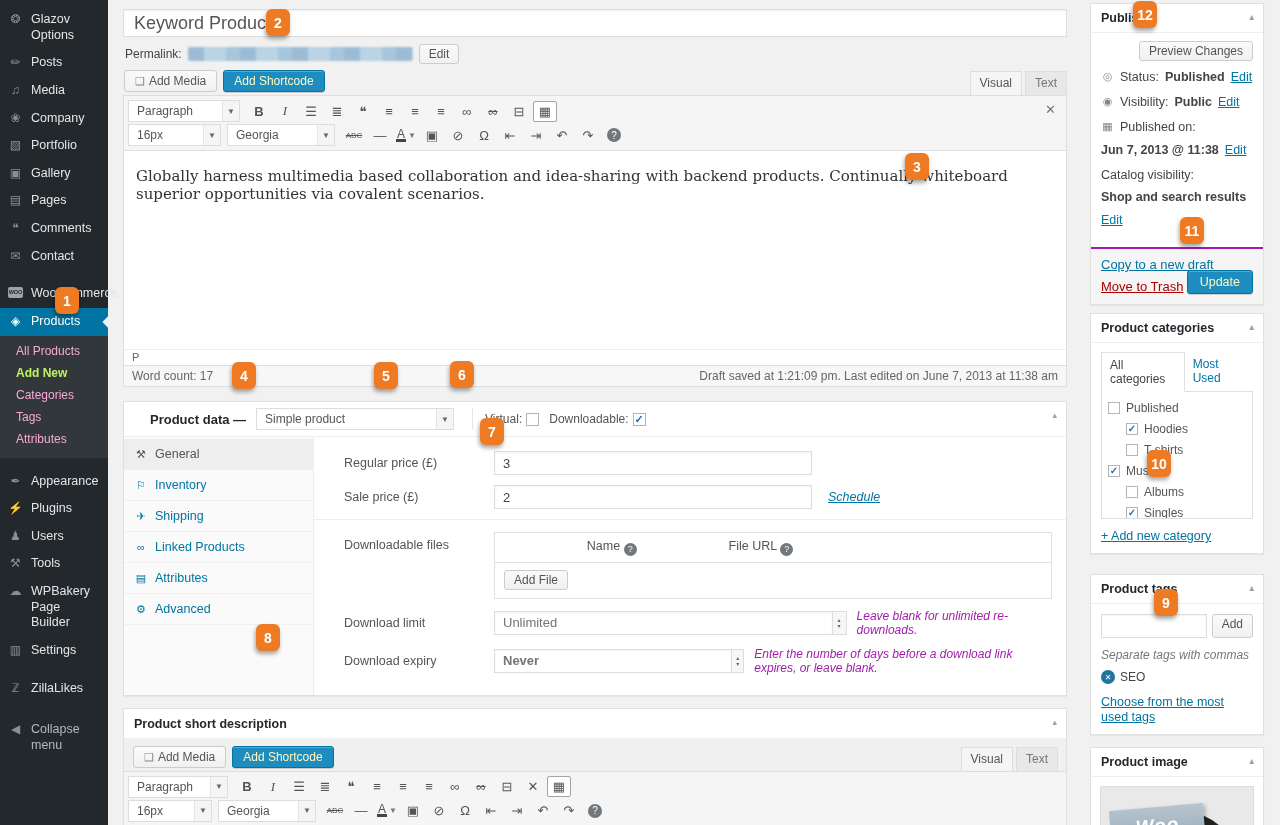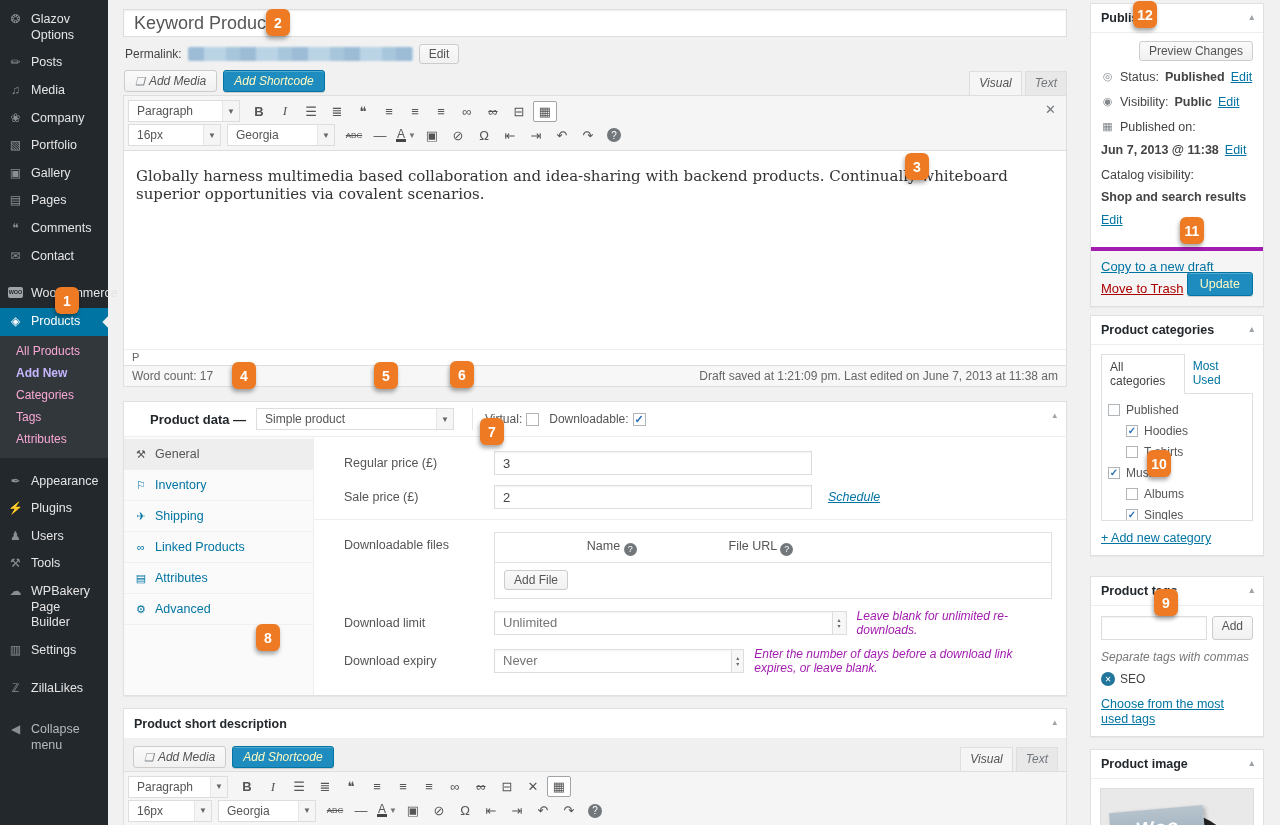--- a/index.html
+++ b/index.html
@@ -10,36 +10,36 @@
   
   #adminmenu { position:absolute; left:0; top:0; width:108px; height:825px; background:#23282d; color:#eee; padding-top:6px; }
   .menu-item { display:flex; align-items:flex-start; gap:8px; padding:6px 8px; font-size:12.5px; color:#e5e5e5; cursor:pointer; line-height:1.25; }
   .menu-item .mi { width:15px; text-align:center; color:#8b8f94; font-size:12px; flex:0 0 15px; }
   .menu-item.active { background:#0074a2; color:#fff; position:relative; }
   .menu-item.active .mi { color:#fff; }
   .menu-item.active .arrow { position:absolute; right:-4px; top:50%; width:8px; height:8px; margin-top:-4px; background:#f1f1f1; transform:rotate(45deg); }
   .menu-sep { height:10px; }
   .submenu { background:#32373c; padding:4px 0 8px 0; }
   .submenu-item { padding:4px 8px 4px 16px; font-size:12px; color:#f9a8d4; cursor:pointer; }
-  .submenu-item.current { color:#c4b5fd; font-weight:bold; }
+  .submenu-item.current { color:#bef264; font-weight:bold; }
   .woo-icon { width:15px; height:11px; background:#9ea3a8; border-radius:2px; color:#23282d; font-size:5.5px; font-weight:bold; display:inline-flex; align-items:center; justify-content:center; margin-top:1px; flex:0 0 15px; }
   .collapse-item { margin-top:14px; color:#b4b9be; }
 
   
   #main { position:absolute; left:123px; top:0; width:944px; }
 
   #title-input { width:100%; height:28px; margin-top:9px; padding:3px 10px; font-size:18px; color:#565656; border:1px solid #ddd; box-shadow:inset 0 1px 2px rgba(0,0,0,.07); background:#fff; font-family:"Liberation Sans",sans-serif; }
   #permalink-row { display:flex; align-items:center; gap:6px; margin:7px 0 6px 2px; font-size:12px; color:#444; }
   .perma-blur { width:225px; height:14px; border-radius:2px; background:repeating-linear-gradient(90deg,#9cbcd6 0 16px,#bad4e6 16px 38px,#a7c6db 38px 52px); filter:blur(1.3px); }
   .btn { display:inline-block; border:1px solid #ccc; border-radius:3px; background:linear-gradient(#fafafa,#f1f1f1); color:#555; font-size:12px; padding:2px 9px; cursor:pointer; white-space:nowrap; }
   .btn-primary { background:#1e8cbe; border-color:#0074a2; color:#fef9c3; box-shadow:inset 0 1px 0 rgba(255,255,255,.25), 0 1px 0 rgba(0,0,0,.15); }
   .link { color:#0074a2; text-decoration:underline; cursor:pointer; }
 
   .editor-wrap { margin-top:4px; }
-  .media-row { display:flex; align-items:flex-end; gap:6px; padding:0 0 3px 1px; position:relative;font-style:italic; }
+  .media-row { display:flex; align-items:flex-end; gap:6px; padding:0 0 3px 1px; position:relative; }
   .media-row .btn { padding:3px 10px; }
   .mi-media { color:#82878c; margin-right:4px; font-size:11px; }
   .editor-tabs { position:absolute; right:0; bottom:0; display:flex; }
   .wp-tab { font-size:12px; color:#72777c; padding:4px 9px 5px; border:1px solid #dedede; border-bottom:none; background:#e8e8e8; margin-left:3px; cursor:pointer; }
   .wp-tab.active { background:#f5f5f5; color:#555; }
 
   .editor-box { border:1px solid #dedede; background:#fff; }
   .toolbar { background:#f5f5f5; border-bottom:1px solid #dedede; padding:3px 4px; position:relative; }
   .tb-row { display:flex; align-items:center; flex-wrap:nowrap; padding:1px 0; }
   .tb { display:inline-flex; align-items:center; justify-content:center; min-width:24px; height:21px; margin:0 1px; color:#555; font-size:13px; cursor:pointer; border:1px solid transparent; border-radius:2px; }
@@ -96,21 +96,21 @@
   .sd-title { font-weight:bold; font-size:12.5px; color:#23282d; }
   .sd-inner { background:#f0f0f0; padding:7px 8px 0; }
 
   
   #side { position:absolute; left:1090px; top:3px; width:174px; }
   .side-box { background:#fff; border:1px solid #e0e0e0; box-shadow:0 1px 1px rgba(0,0,0,.04); margin-bottom:0; }
   .side-h { padding:7px 10px; font-size:12.5px; font-weight:bold; color:#23282d; border-bottom:1px solid #eee; position:relative; }
   .pub-body { padding:8px 10px 10px; }
   .pub-row { display:flex; align-items:flex-start; gap:6px; font-size:12.5px; color:#444; margin:8px 0; flex-wrap:wrap; line-height:1.35; }
   .pub-ico { color:#82878c; font-size:11px; width:13px; text-align:center; }
-  .pub-foot { border-top:4px solid #a21caf; background:#f5f5f5; padding:8px 10px 10px; position:relative; min-height:48px; }
+  .pub-foot { border-top:2px solid #a21caf; background:#f5f5f5; padding:8px 10px 10px; position:relative; min-height:48px; }
   .trash { color:#a00; text-decoration:underline; cursor:pointer; }
   .update-btn { position:absolute; right:10px; bottom:10px; padding:4px 12px; font-size:12.5px; }
   .preview-row { text-align:right; margin-bottom:2px; }
 
   #cat-box { margin-top:8px; }
   .cat-body { padding:8px 10px 10px; }
   .cat-tabs { display:flex; font-size:12px; position:relative; top:1px; }
   .cat-tab { padding:5px 8px; cursor:pointer; }
   .cat-tab.active { border:1px solid #dfdfdf; border-bottom:1px solid #fff; background:#fff; color:#444; }
   .cat-tab.plain { color:#0074a2; }
@@ -396,21 +396,21 @@
             <span class="f-label">Download limit</span>
             <input class="f-input" style="width: 366px;" placeholder="Unlimited">
             <span class="spin">
                 <span>▴</span>
                 <span>▾</span>
               </span>
             <span class="f-help">Leave blank for unlimited re-downloads.</span>
           </div>
           <div class="f-row">
             <span class="f-label">Download expiry</span>
-            <input class="f-input" style="width: 303px;" placeholder="Never">
+            <input class="f-input" style="width: 303px; font-weight: bold;" placeholder="Never">
             <span class="spin">
                 <span>▴</span>
                 <span>▾</span>
               </span>
             <span class="f-help">Enter the number of days before a download link expires, or leave blank.</span>
           </div>
         </div>
       </div>
     </div>
 

